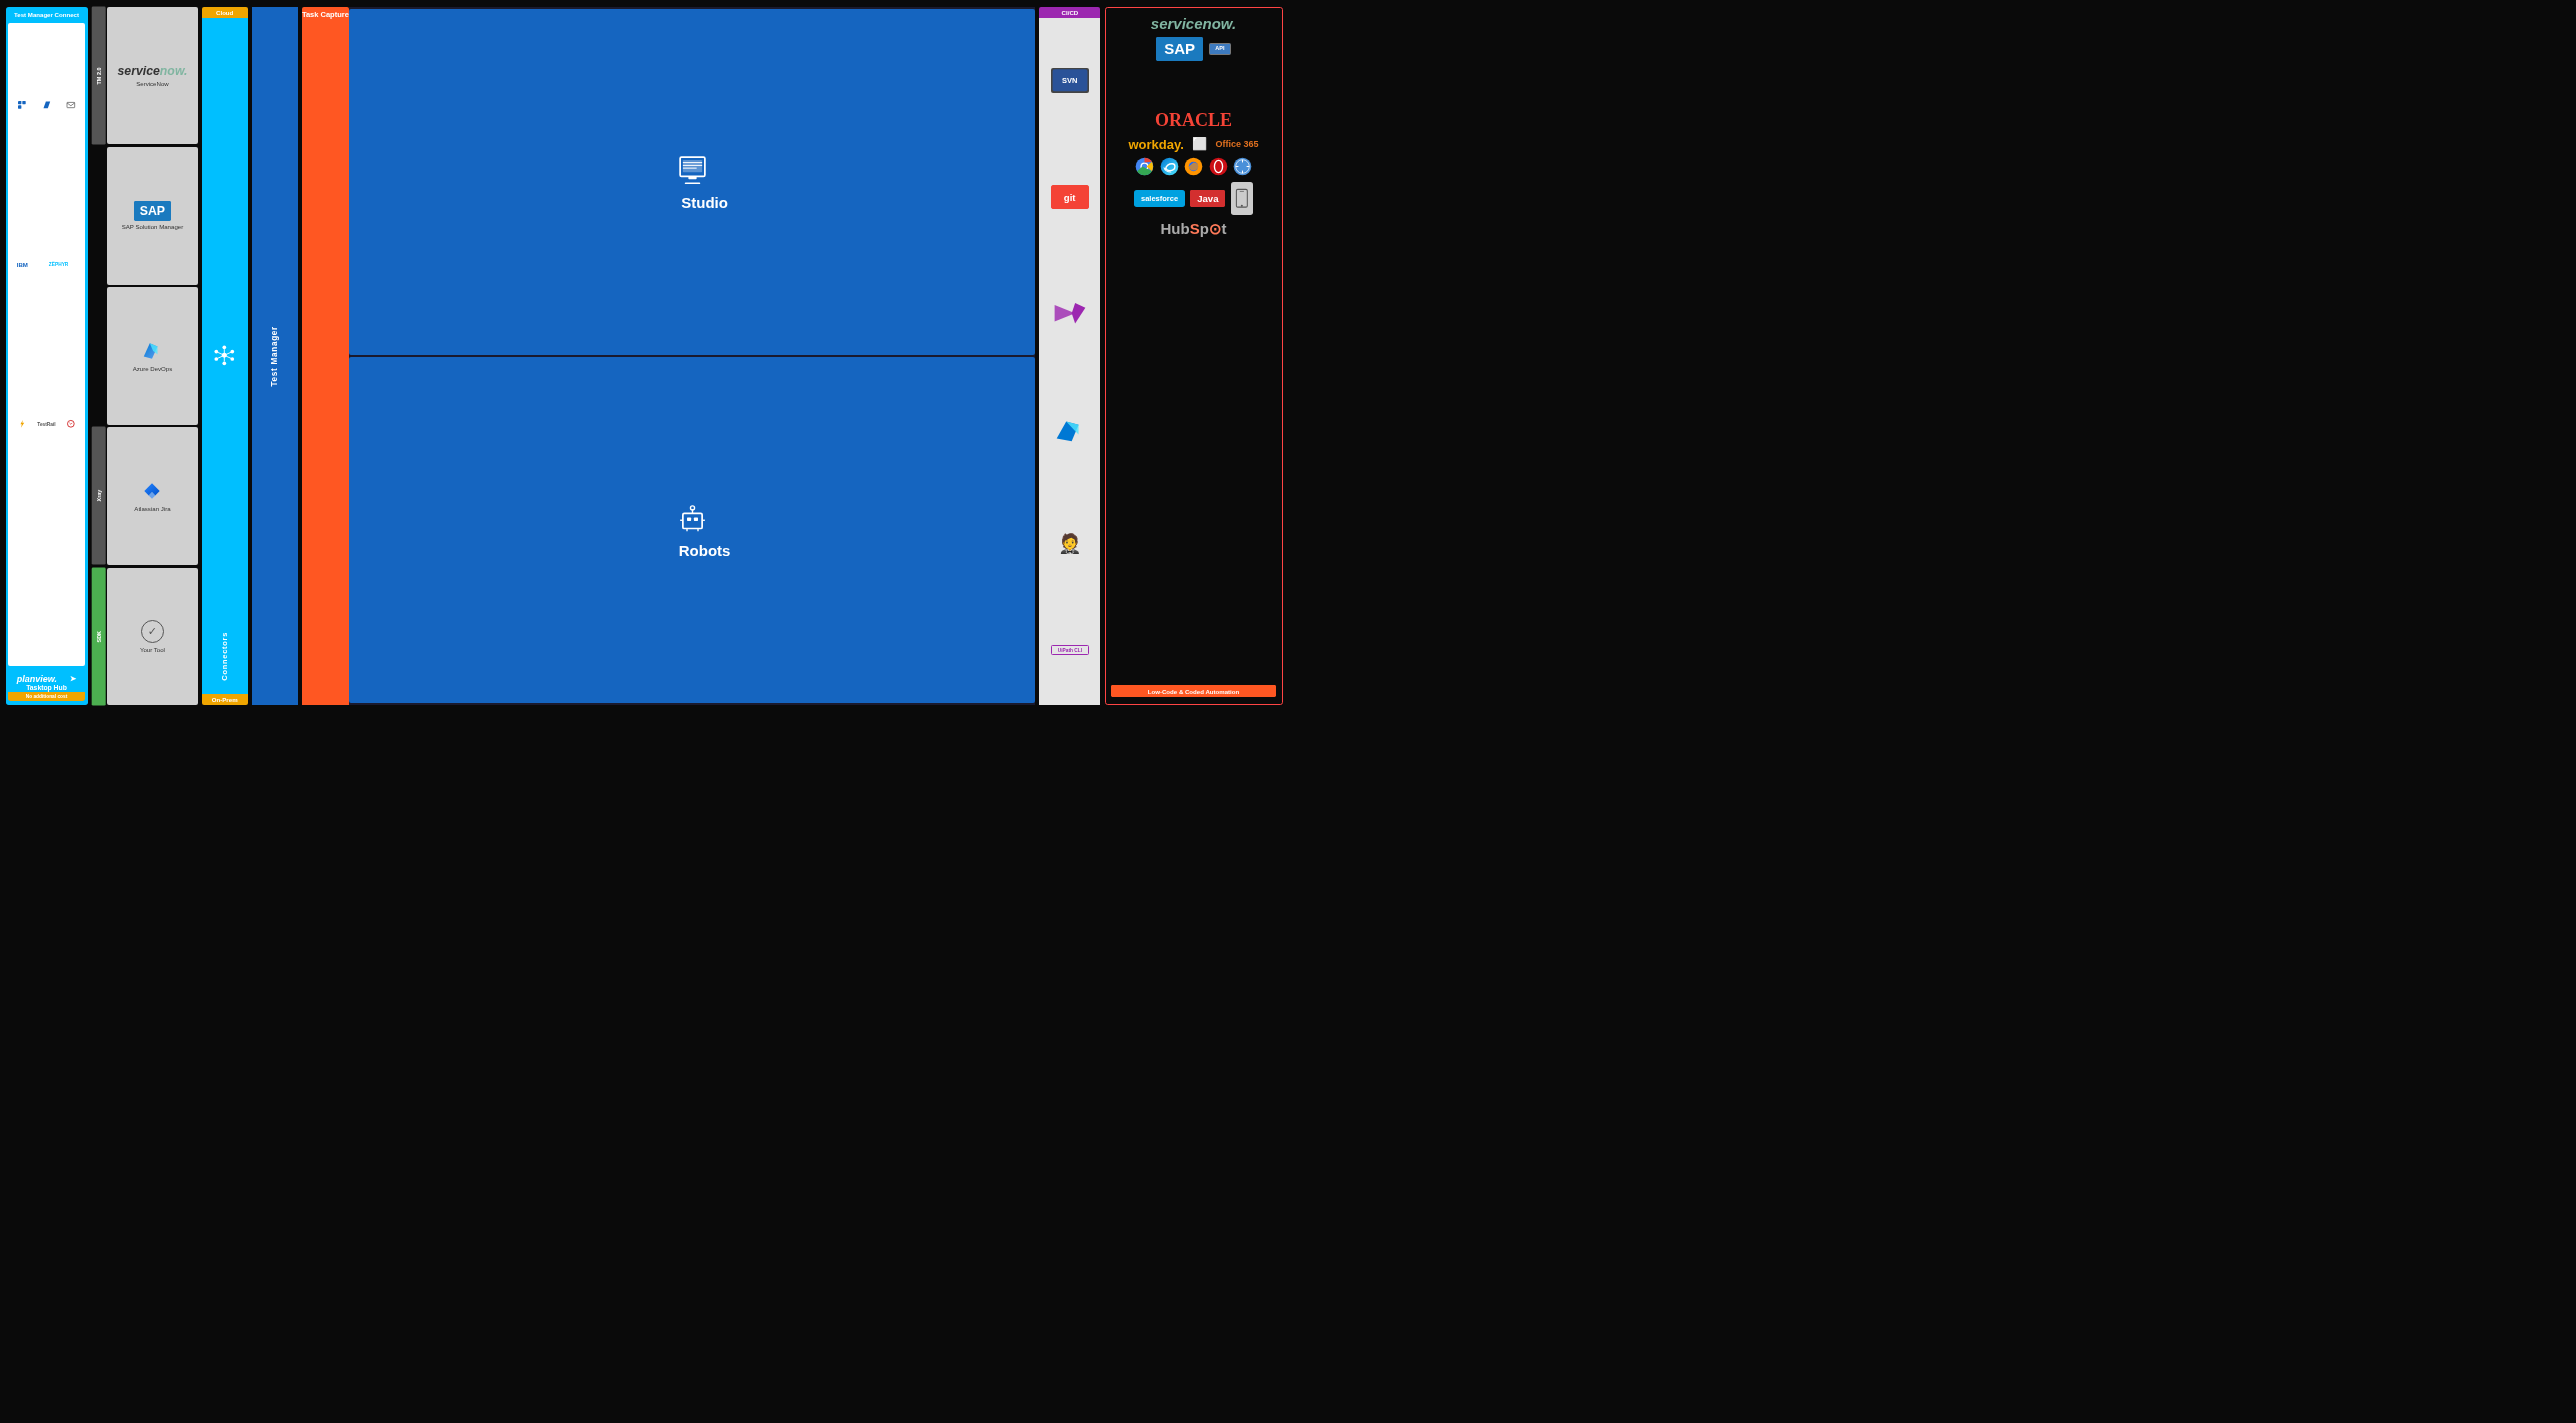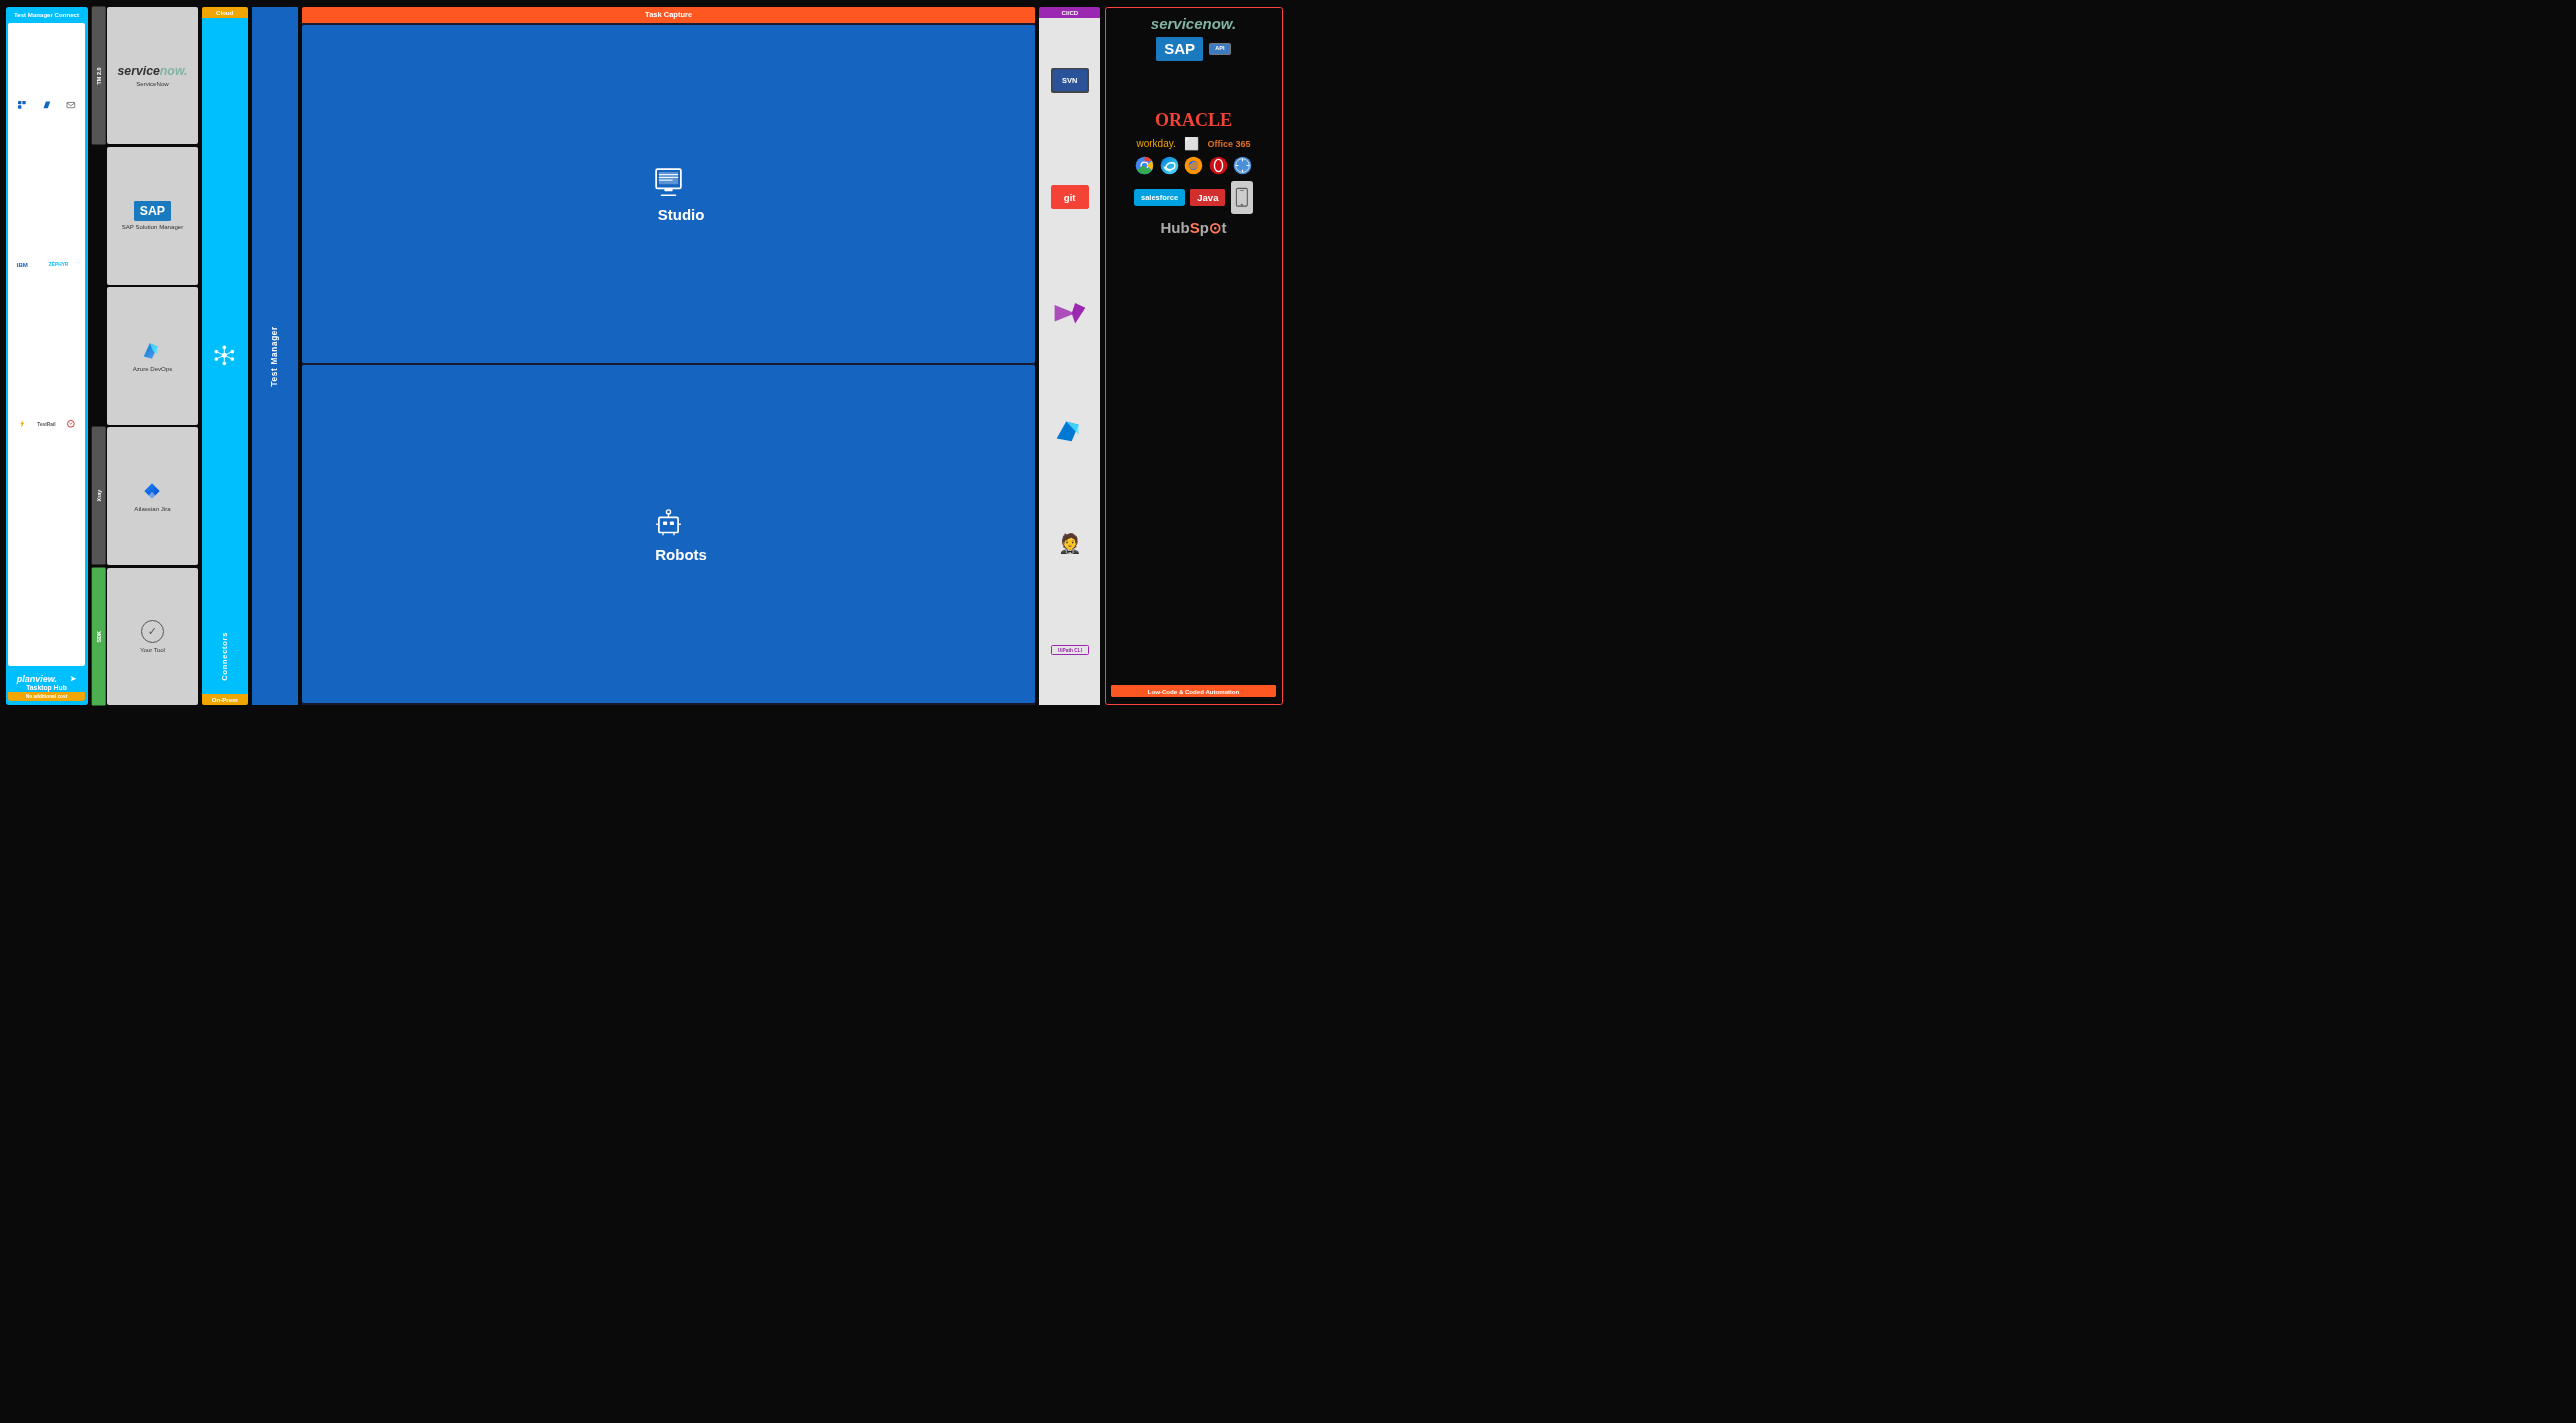--- a/index.html
+++ b/index.html
@@ -242,21 +242,21 @@
       color: white;
       font-size: 8.2px;
       font-weight: bold;
       letter-spacing: 0.7px;
     }
 
     
     .main-content-area {
       flex: 1;
       display: flex;
-      flex-direction: column;
+      flex-direction: row;
       min-width: 0;
     }
     .task-capture-header {
       background: #ff5722;
       color: white;
       font-size: 7.5px;
       font-weight: bold;
       text-align: center;
       padding: 3.4px 0;
       border-radius: 2px 2px 0 0;
@@ -385,23 +385,23 @@
       align-items: center;
     }
     .oracle-text {
       font-size: 18px;
       font-weight: bold;
       color: #f44336;
       font-family: serif;
       margin-top: 44px;
     }
     .workday-text {
-      font-size: 10px;
+      font-size: 13px;
       color: #f0a500;
-      font-weight: normal;
+      font-weight: bold;
     }
     .office365-text {
       font-size: 9px;
       color: #e07020;
       font-weight: bold;
     }
     .salesforce-box {
       background: #00a1e0;
       color: white;
       font-size: 7.5px;

